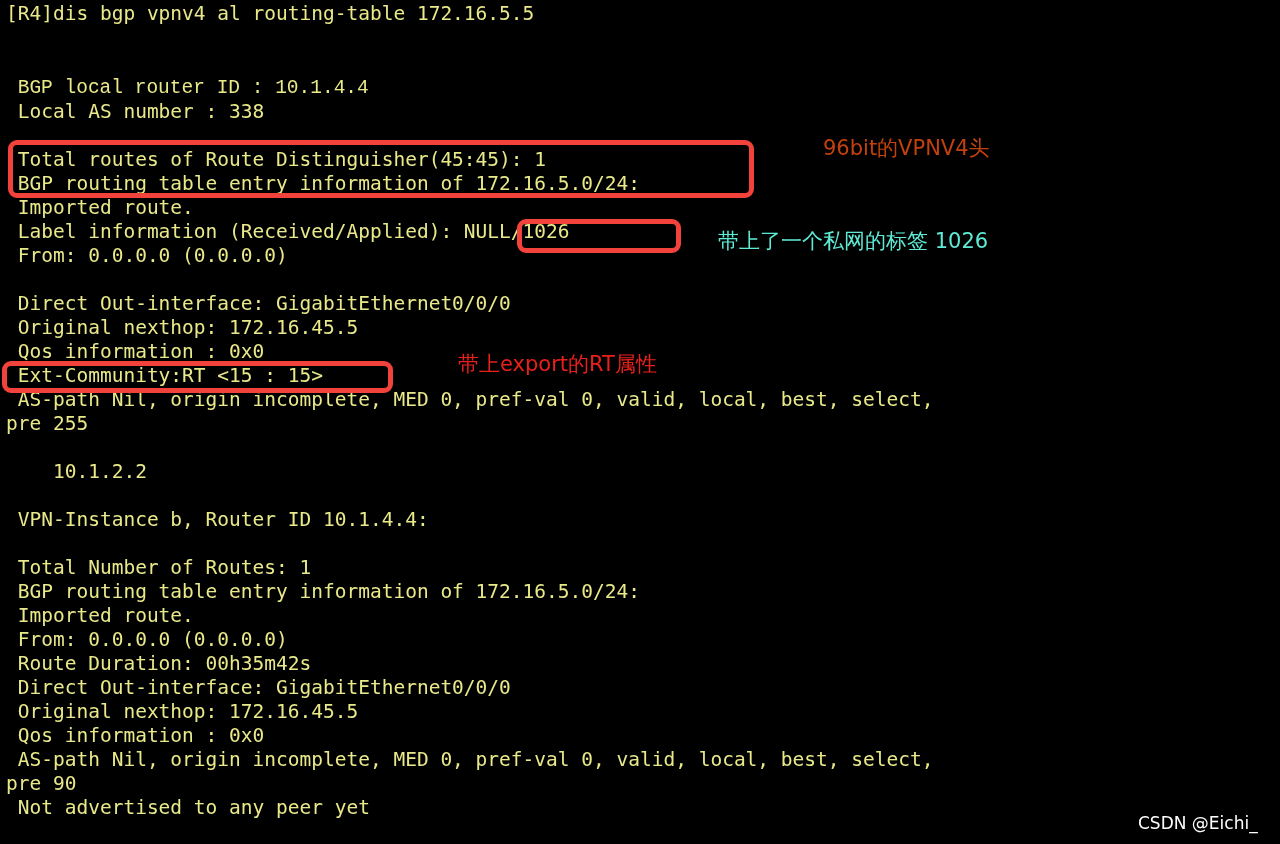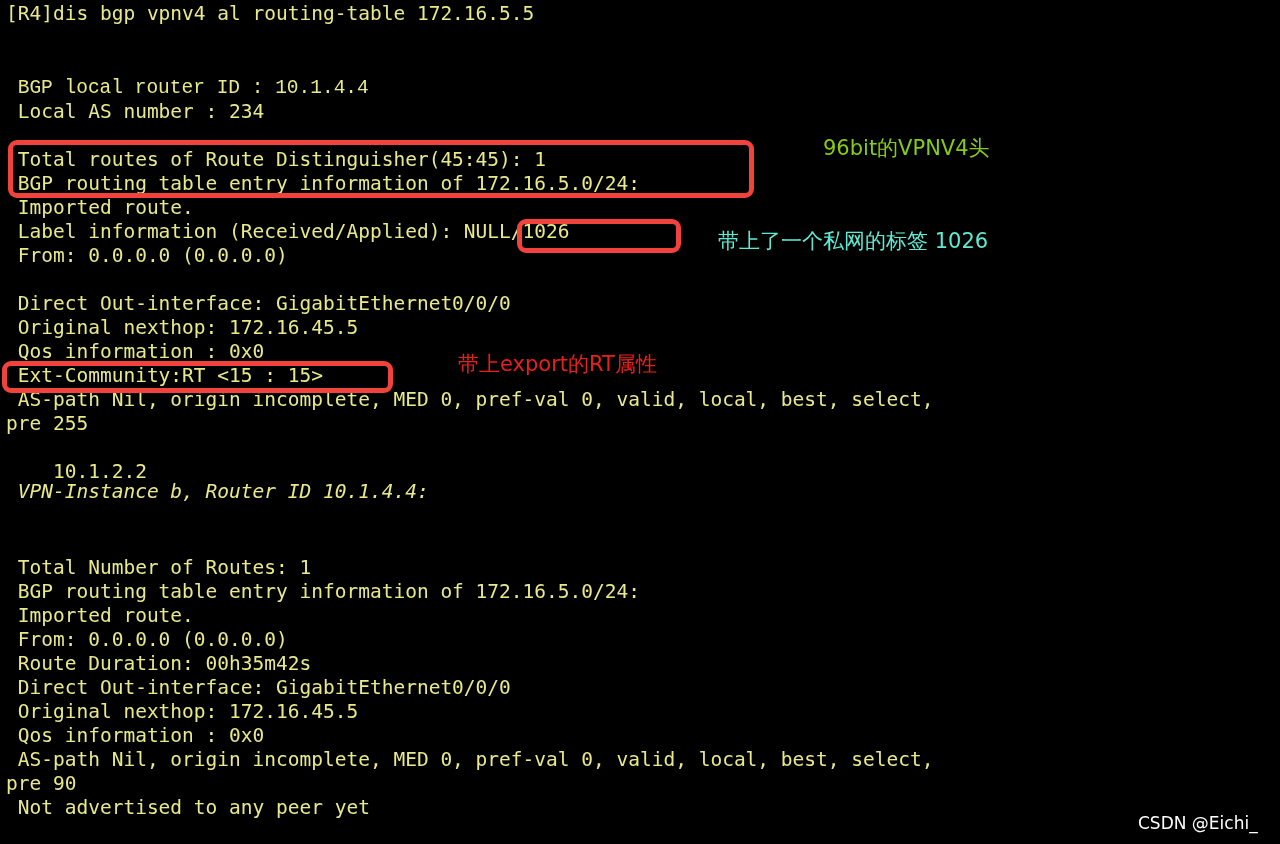--- a/index.html
+++ b/index.html
@@ -70,36 +70,36 @@
 </head>
 <body>
 
 <div id="screen">
 
   <div id="terminal">
       <div class="tline" style="top: 2px;">[R4]dis bgp vpnv4 al routing-table 172.16.5.5</div>
       <div class="tline" style="top: 26px;"></div>
       <div class="tline" style="top: 50px;"></div>
       <div class="tline" style="top: 76px; font-family: Liberation Mono, monospace;"> BGP local router ID : 10.1.4.4</div>
-      <div class="tline" style="top: 100px;"> Local AS number : 234</div>
+      <div class="tline" style="top: 100px;"> Local AS number : 338</div>
       <div class="tline" style="top: 124px;"></div>
       <div class="tline" style="top: 148px;"> Total routes of Route Distinguisher(45:45): 1</div>
       <div class="tline" style="top: 172px;"> BGP routing table entry information of 172.16.5.0/24:</div>
       <div class="tline" style="top: 196px;"> Imported route.</div>
       <div class="tline" style="top: 220px;"> Label information (Received/Applied): NULL/1026</div>
       <div class="tline" style="top: 244px;"> From: 0.0.0.0 (0.0.0.0)</div>
       <div class="tline" style="top: 292px;"> Direct Out-interface: GigabitEthernet0/0/0</div>
       <div class="tline" style="top: 316px;"> Original nexthop: 172.16.45.5</div>
       <div class="tline" style="top: 340px;"> Qos information : 0x0</div>
       <div class="tline" style="top: 364px;"> Ext-Community:RT &lt;15 : 15&gt;</div>
       <div class="tline" style="top: 388px;"> AS-path Nil, origin incomplete, MED 0, pref-val 0, valid, local, best, select,</div>
       <div class="tline" style="top: 412px;">pre 255</div>
       <div class="tline" style="top: 460px;">    10.1.2.2</div>
       <div class="tline" style="top: 484px;"></div>
-      <div class="tline" style="top: 480px; font-style: italic;"> VPN-Instance b, Router ID 10.1.4.4:</div>
+      <div class="tline" style="top: 508px;"> VPN-Instance b, Router ID 10.1.4.4:</div>
       <div class="tline" style="top: 532px;"></div>
       <div class="tline" style="top: 556px;"> Total Number of Routes: 1</div>
       <div class="tline" style="top: 580px;"> BGP routing table entry information of 172.16.5.0/24:</div>
       <div class="tline" style="top: 604px;"> Imported route.</div>
       <div class="tline" style="top: 628px;"> From: 0.0.0.0 (0.0.0.0)</div>
       <div class="tline" style="top: 652px;"> Route Duration: 00h35m42s</div>
       <div class="tline" style="top: 676px;"> Direct Out-interface: GigabitEthernet0/0/0</div>
       <div class="tline" style="top: 700px;"> Original nexthop: 172.16.45.5</div>
       <div class="tline" style="top: 724px;"> Qos information : 0x0</div>
       <div class="tline" style="top: 748px;"> AS-path Nil, origin incomplete, MED 0, pref-val 0, valid, local, best, select,</div>
@@ -107,20 +107,20 @@
       <div class="tline" style="top: 796px;"> Not advertised to any peer yet</div>
     </div>
 
   <div id="highlight-layer">
       <div class="redbox" style="left: 8px; top: 140px; width: 746px; height: 58px; border-color: rgb(242, 66, 60);"></div>
       <div class="redbox" style="left: 517px; top: 219px; width: 164px; height: 34px; border-color: rgb(242, 66, 60);"></div>
       <div class="redbox" style="left: 2px; top: 361px; width: 391px; height: 32px; border-color: rgb(242, 66, 60);"></div>
     </div>
 
   <div id="annotation-layer">
-      <div class="annot" style="left: 823px; top: 136px; color: #84cc16;">96bit的VPNV4头</div>
+      <div class="annot" style="left: 823px; top: 136px; color: #c2410c;">96bit的VPNV4头</div>
       <div class="annot" style="left: 718px; top: 229px; color: #5eead4;">带上了一个私网的标签 1026</div>
       <div class="annot" style="left: 458px; top: 352px; color: rgb(232, 32, 28);">带上export的RT属性</div>
     </div>
 
   <div class="watermark" style="left: 1138px; top: 813px;">CSDN @Eichi_</div>
 
 </div>
 
 </body></html>

